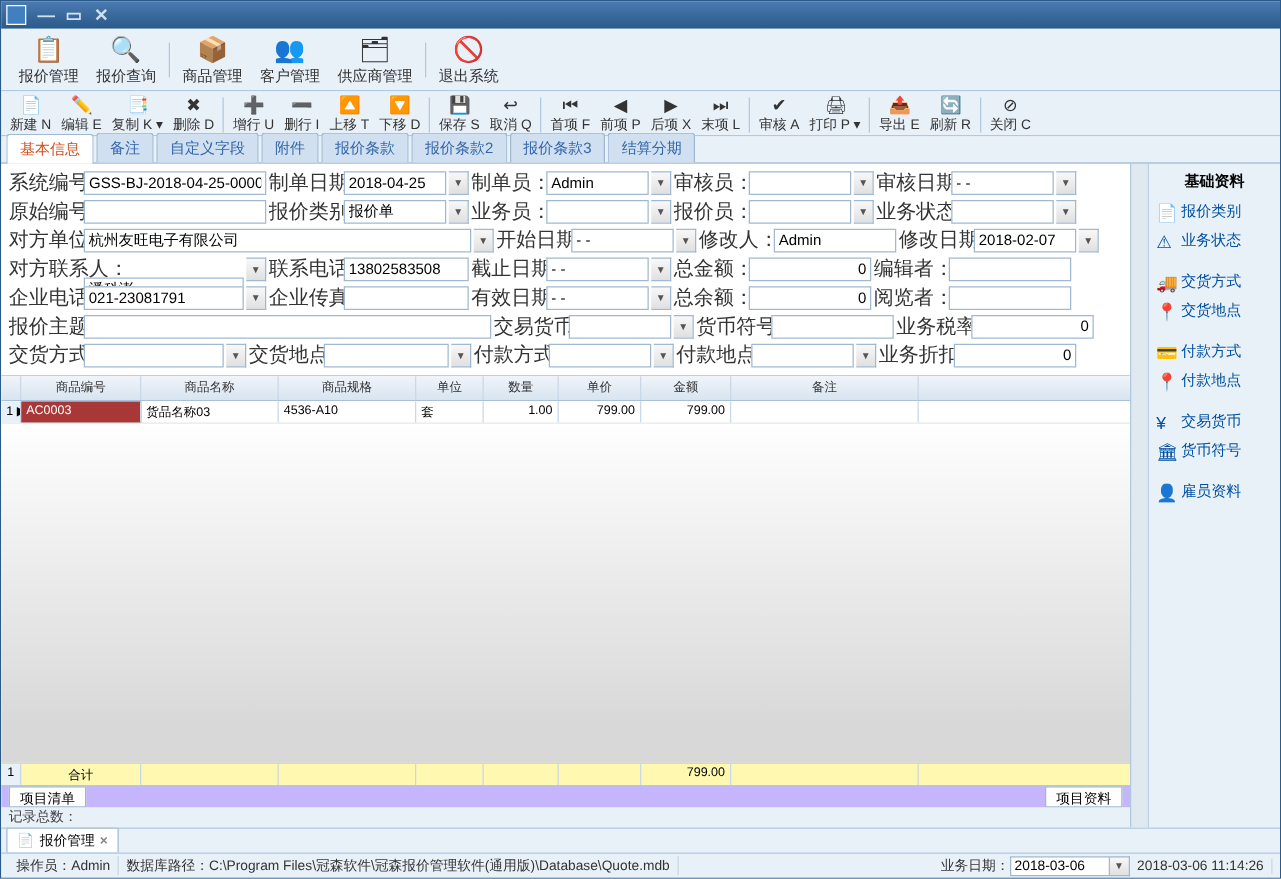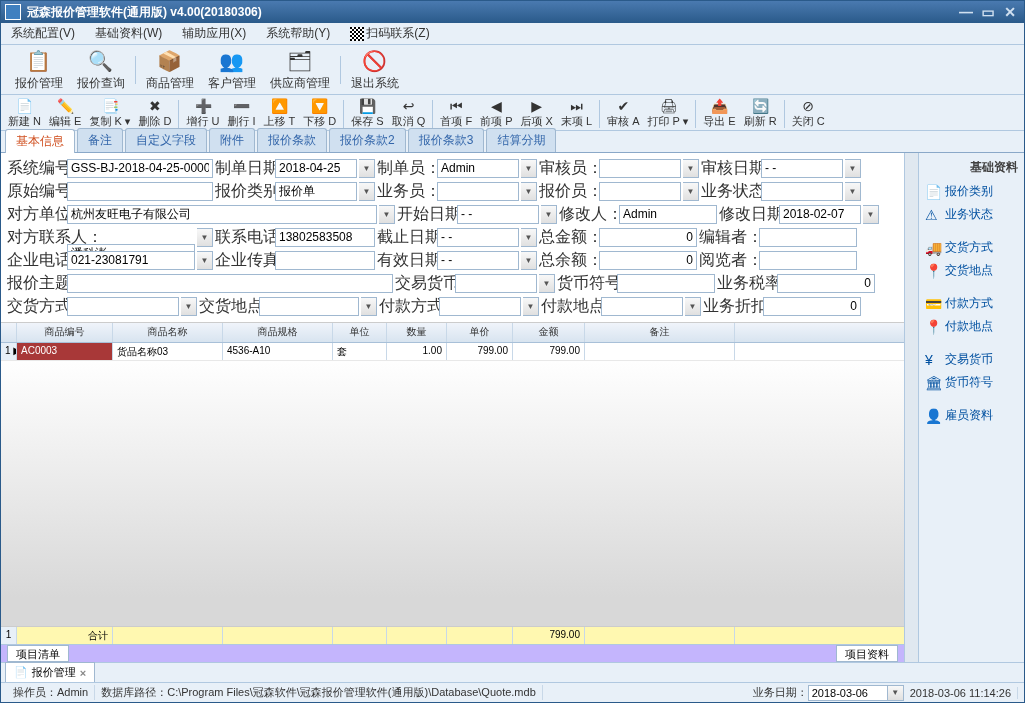--- a/index.html
+++ b/index.html
@@ -70,21 +70,21 @@
     .records-line { height: 16px; background: #e8f0f8; padding: 0 6px; font-size: 11px; color: #444; }
     
     
     .doc-tabs { height: 20px; background: #e8f0f8; display: flex; align-items: center; padding: 0 4px; border-top: 1px solid #b0c8e0; }
     .doc-tab { padding: 2px 8px; background: #fff; border: 1px solid #a0b8d0; display: flex; align-items: center; gap: 4px; font-size: 11px; }
     .doc-close { cursor: pointer; color: #888; font-weight: bold; }
     
     
     .side-scroll { width: 14px; background: #e0e8f0; border-left: 1px solid #b0c8e0; position: relative; }
     .side-panel { width: 106px; background: #e8f0f8; border-left: 1px solid #b0c8e0; padding: 2px; }
-    .sp-title { text-align: right; padding: 4px; font-weight: bold; color: #404040; }
+    .sp-title { text-align: center; padding: 4px; font-weight: bold; color: #000000; }
     .sp-item { display: flex; align-items: center; padding: 3px 4px; cursor: pointer; color: #0050a0; gap: 4px; text-decoration: underline; text-decoration-color: transparent; }
     .sp-icon { width: 16px; height: 16px; font-size: 14px; }
     .sp-gap { height: 10px; }
     
     
     .statusbar { height: 20px; background: #e8f0f8; border-top: 1px solid #b0c8e0; display: flex; align-items: center; padding: 0 6px; font-size: 11px; color: #333; }
     .sb-cell { padding: 0 6px; border-right: 1px solid #c8d8e8; }
     .sb-spacer { flex: 1; }
     .sb-inp { border: 1px solid #a0b8d0; height: 16px; width: 80px; padding: 0 3px; font-size: 11px; }
     
@@ -92,38 +92,27 @@
     .col0 { width: 96px; } .col1 { width: 110px; } .col2 { width: 110px; } .col3 { width: 54px; }
     .col4 { width: 60px; } .col5 { width: 66px; } .col6 { width: 72px; } .col7 { width: 150px; }
   </style>
 </head>
 <body>
 
 <div class="window">
 
   <div class="titlebar">
     <div class="titlebar-icon"></div>
-    <div class="titlebar-text">冠森报价管理软件(通用版) v4.00(20180306)</div>
     <div class="titlebar-btns">
       <button class="titlebar-btn">—</button>
       <button class="titlebar-btn">▭</button>
       <button class="titlebar-btn">✕</button>
     </div>
   </div>
 
-  <div class="menubar">
-    <span class="menu-item">系统配置(V)</span>
-    <span class="menu-item">基础资料(W)</span>
-    <span class="menu-item">辅助应用(X)</span>
-    <span class="menu-item">系统帮助(Y)</span>
-    <span class="menu-item menu-qr">
-      <span class="qr-icon"></span>
-      <span>扫码联系(Z)</span>
-    </span>
-  </div>
 
   <div class="main-toolbar" id="main-toolbar">
       <button class="main-tb-btn">
         <span class="tb-icon">📋</span>
         <span>报价管理</span>
       </button>
       <button class="main-tb-btn">
         <span class="tb-icon">🔍</span>
         <span>报价查询</span>
       </button>
@@ -369,35 +358,36 @@
             <div class="gc col2">4536-A10</div>
             <div class="gc col3">套</div>
             <div class="gc col4 num">1.00</div>
             <div class="gc col5 num">799.00</div>
             <div class="gc col6 num">799.00</div>
             <div class="gc col7"></div>
           </div>
         </div>
         <div class="grid-total">
           <div class="gc row-marker" style="background:#e8f0f8">1</div>
-          <div class="gc col0" style="text-align:right">合计</div>
+          <div class="gc col0" style="text-align:center">合计</div>
           <div class="gc col1"></div>
             <div class="gc col2"></div>
             <div class="gc col3"></div>
           <div class="gc col4"></div>
             <div class="gc col5"></div>
           <div class="gc col6 num">799.00</div>
           <div class="gc col7"></div>
         </div>
       </div>
 
       <div class="bottom-tabs">
         <span class="bt-item">项目清单</span>
         <span class="bt-item">项目资料</span>
       </div>
+      <div class="records-line">记录总数：</div>
     </div>
 
     <div class="side-scroll"></div>
 
     <div class="side-panel">
       <div class="sp-title">基础资料</div>
       <div id="sp-groups">
           <div class="sp-item">
             <span class="sp-icon">📄</span>
             <span>报价类别</span>

